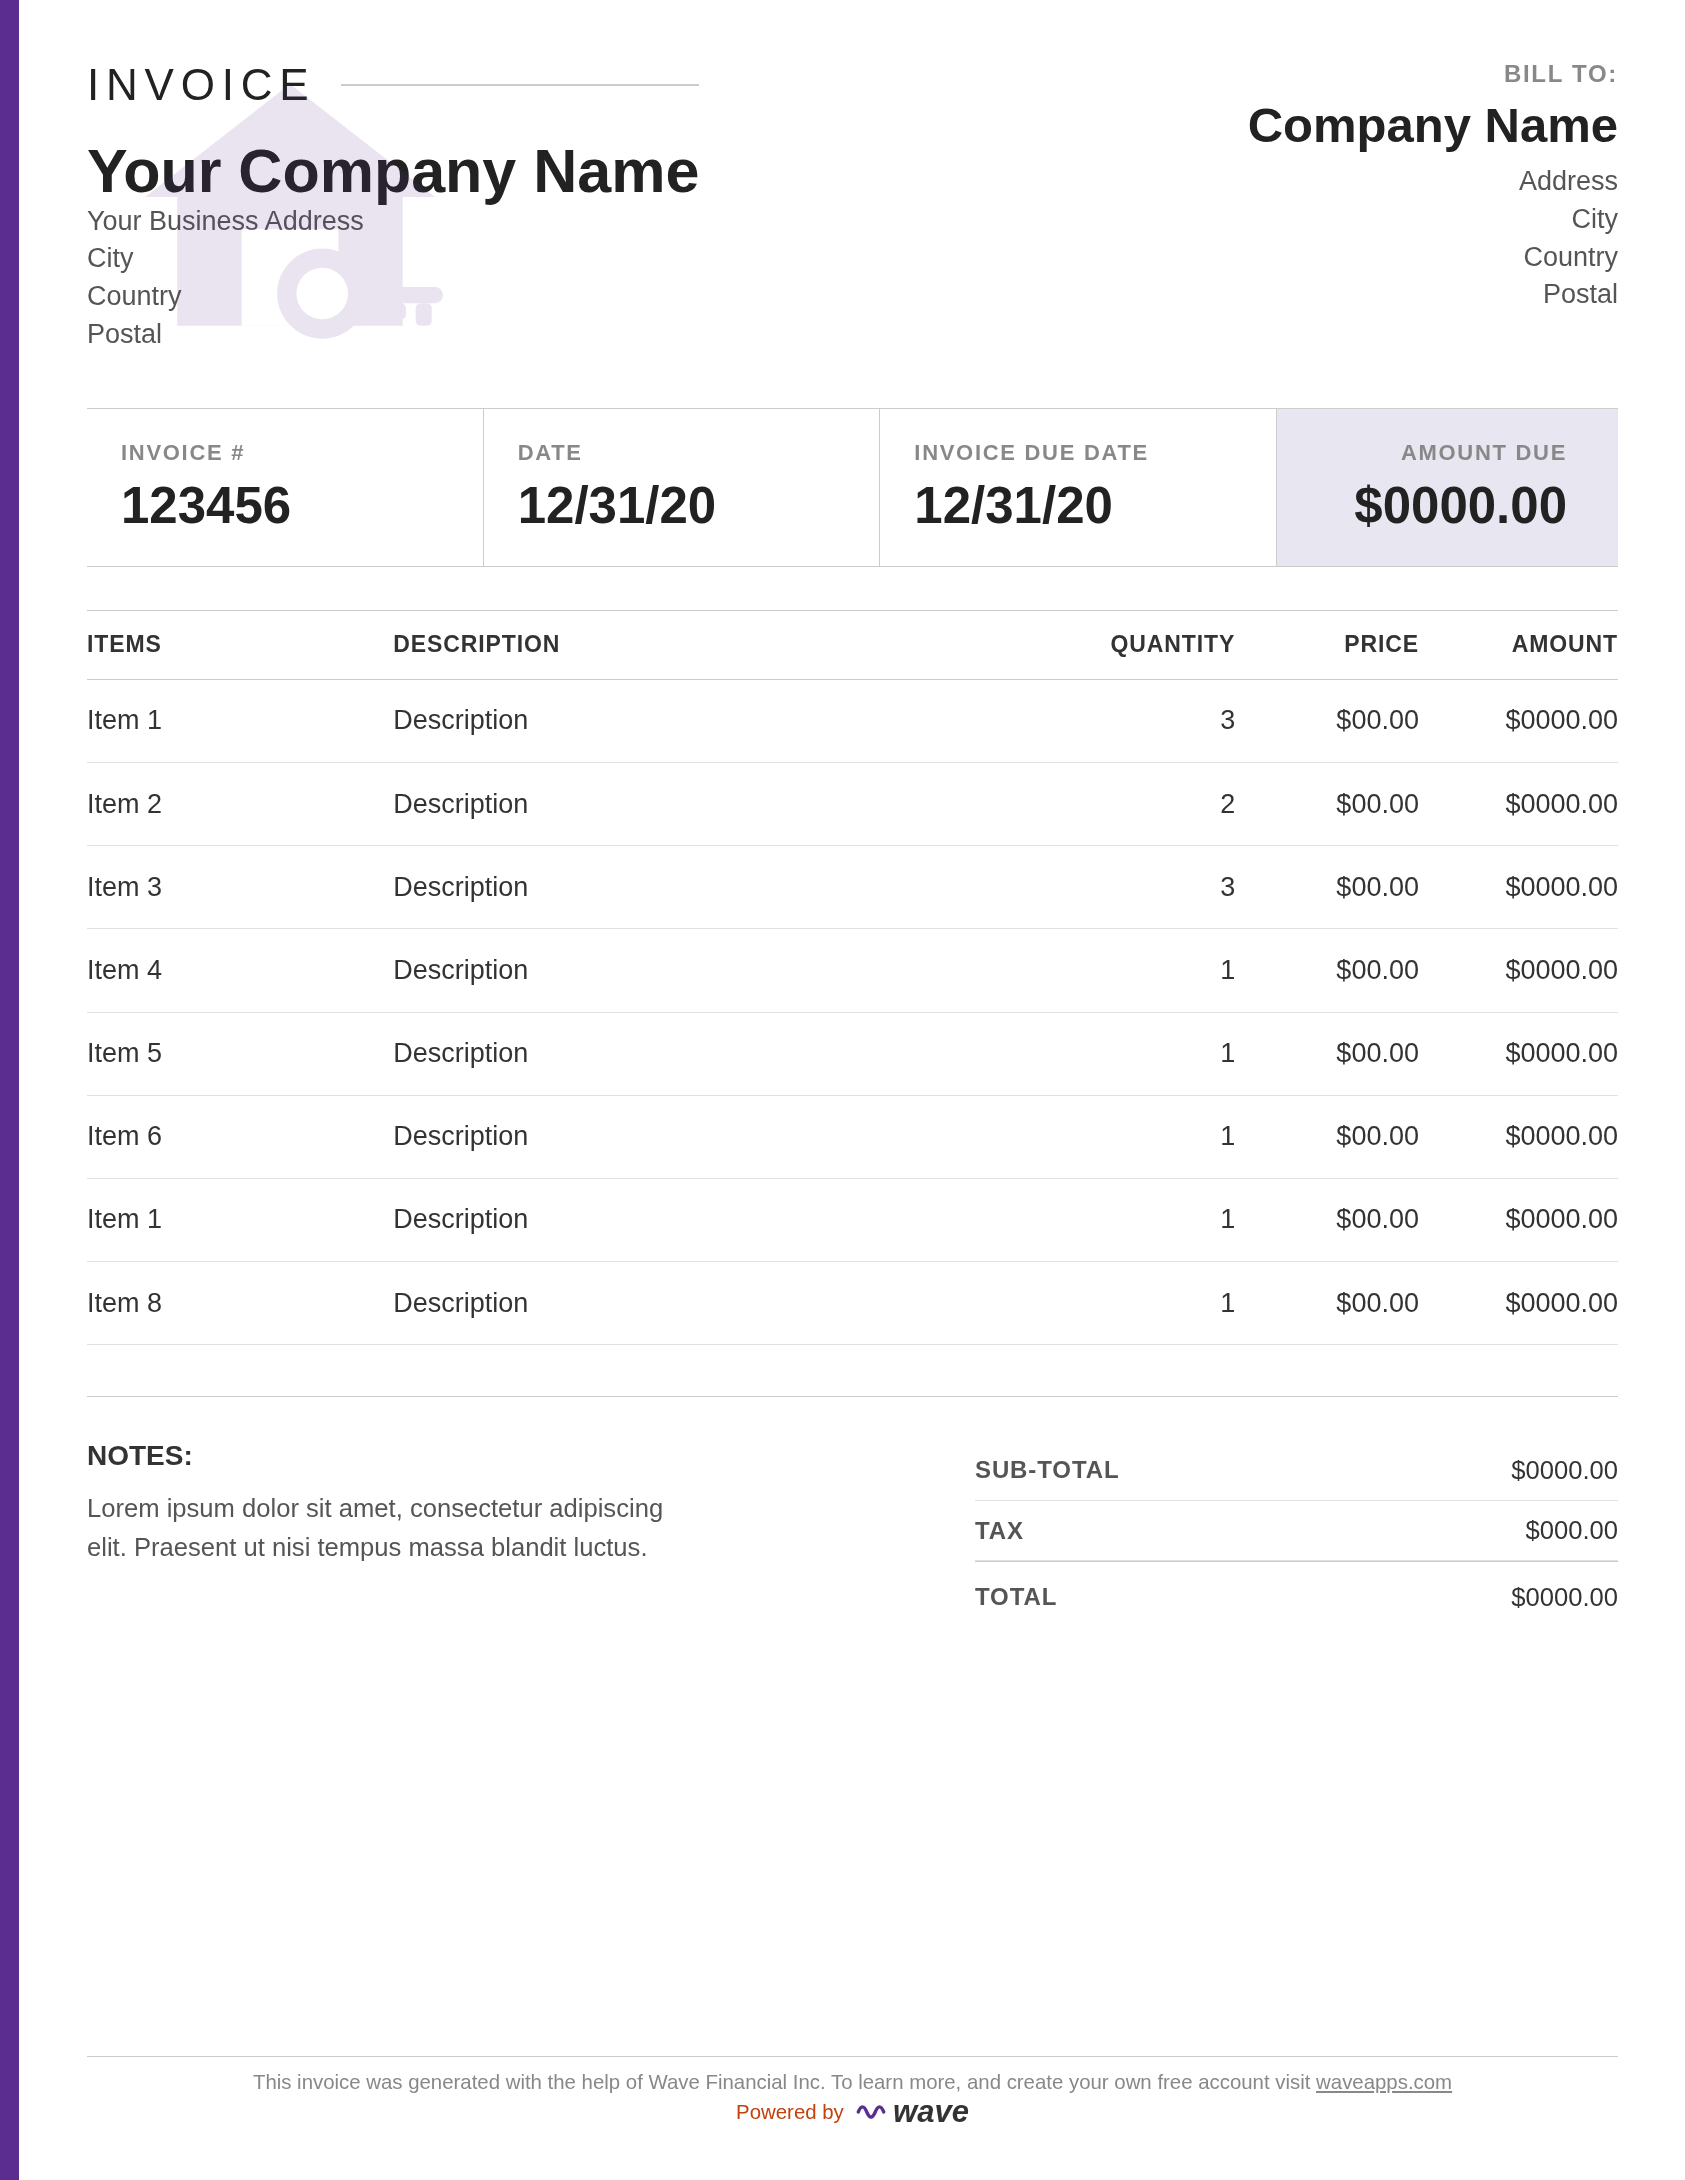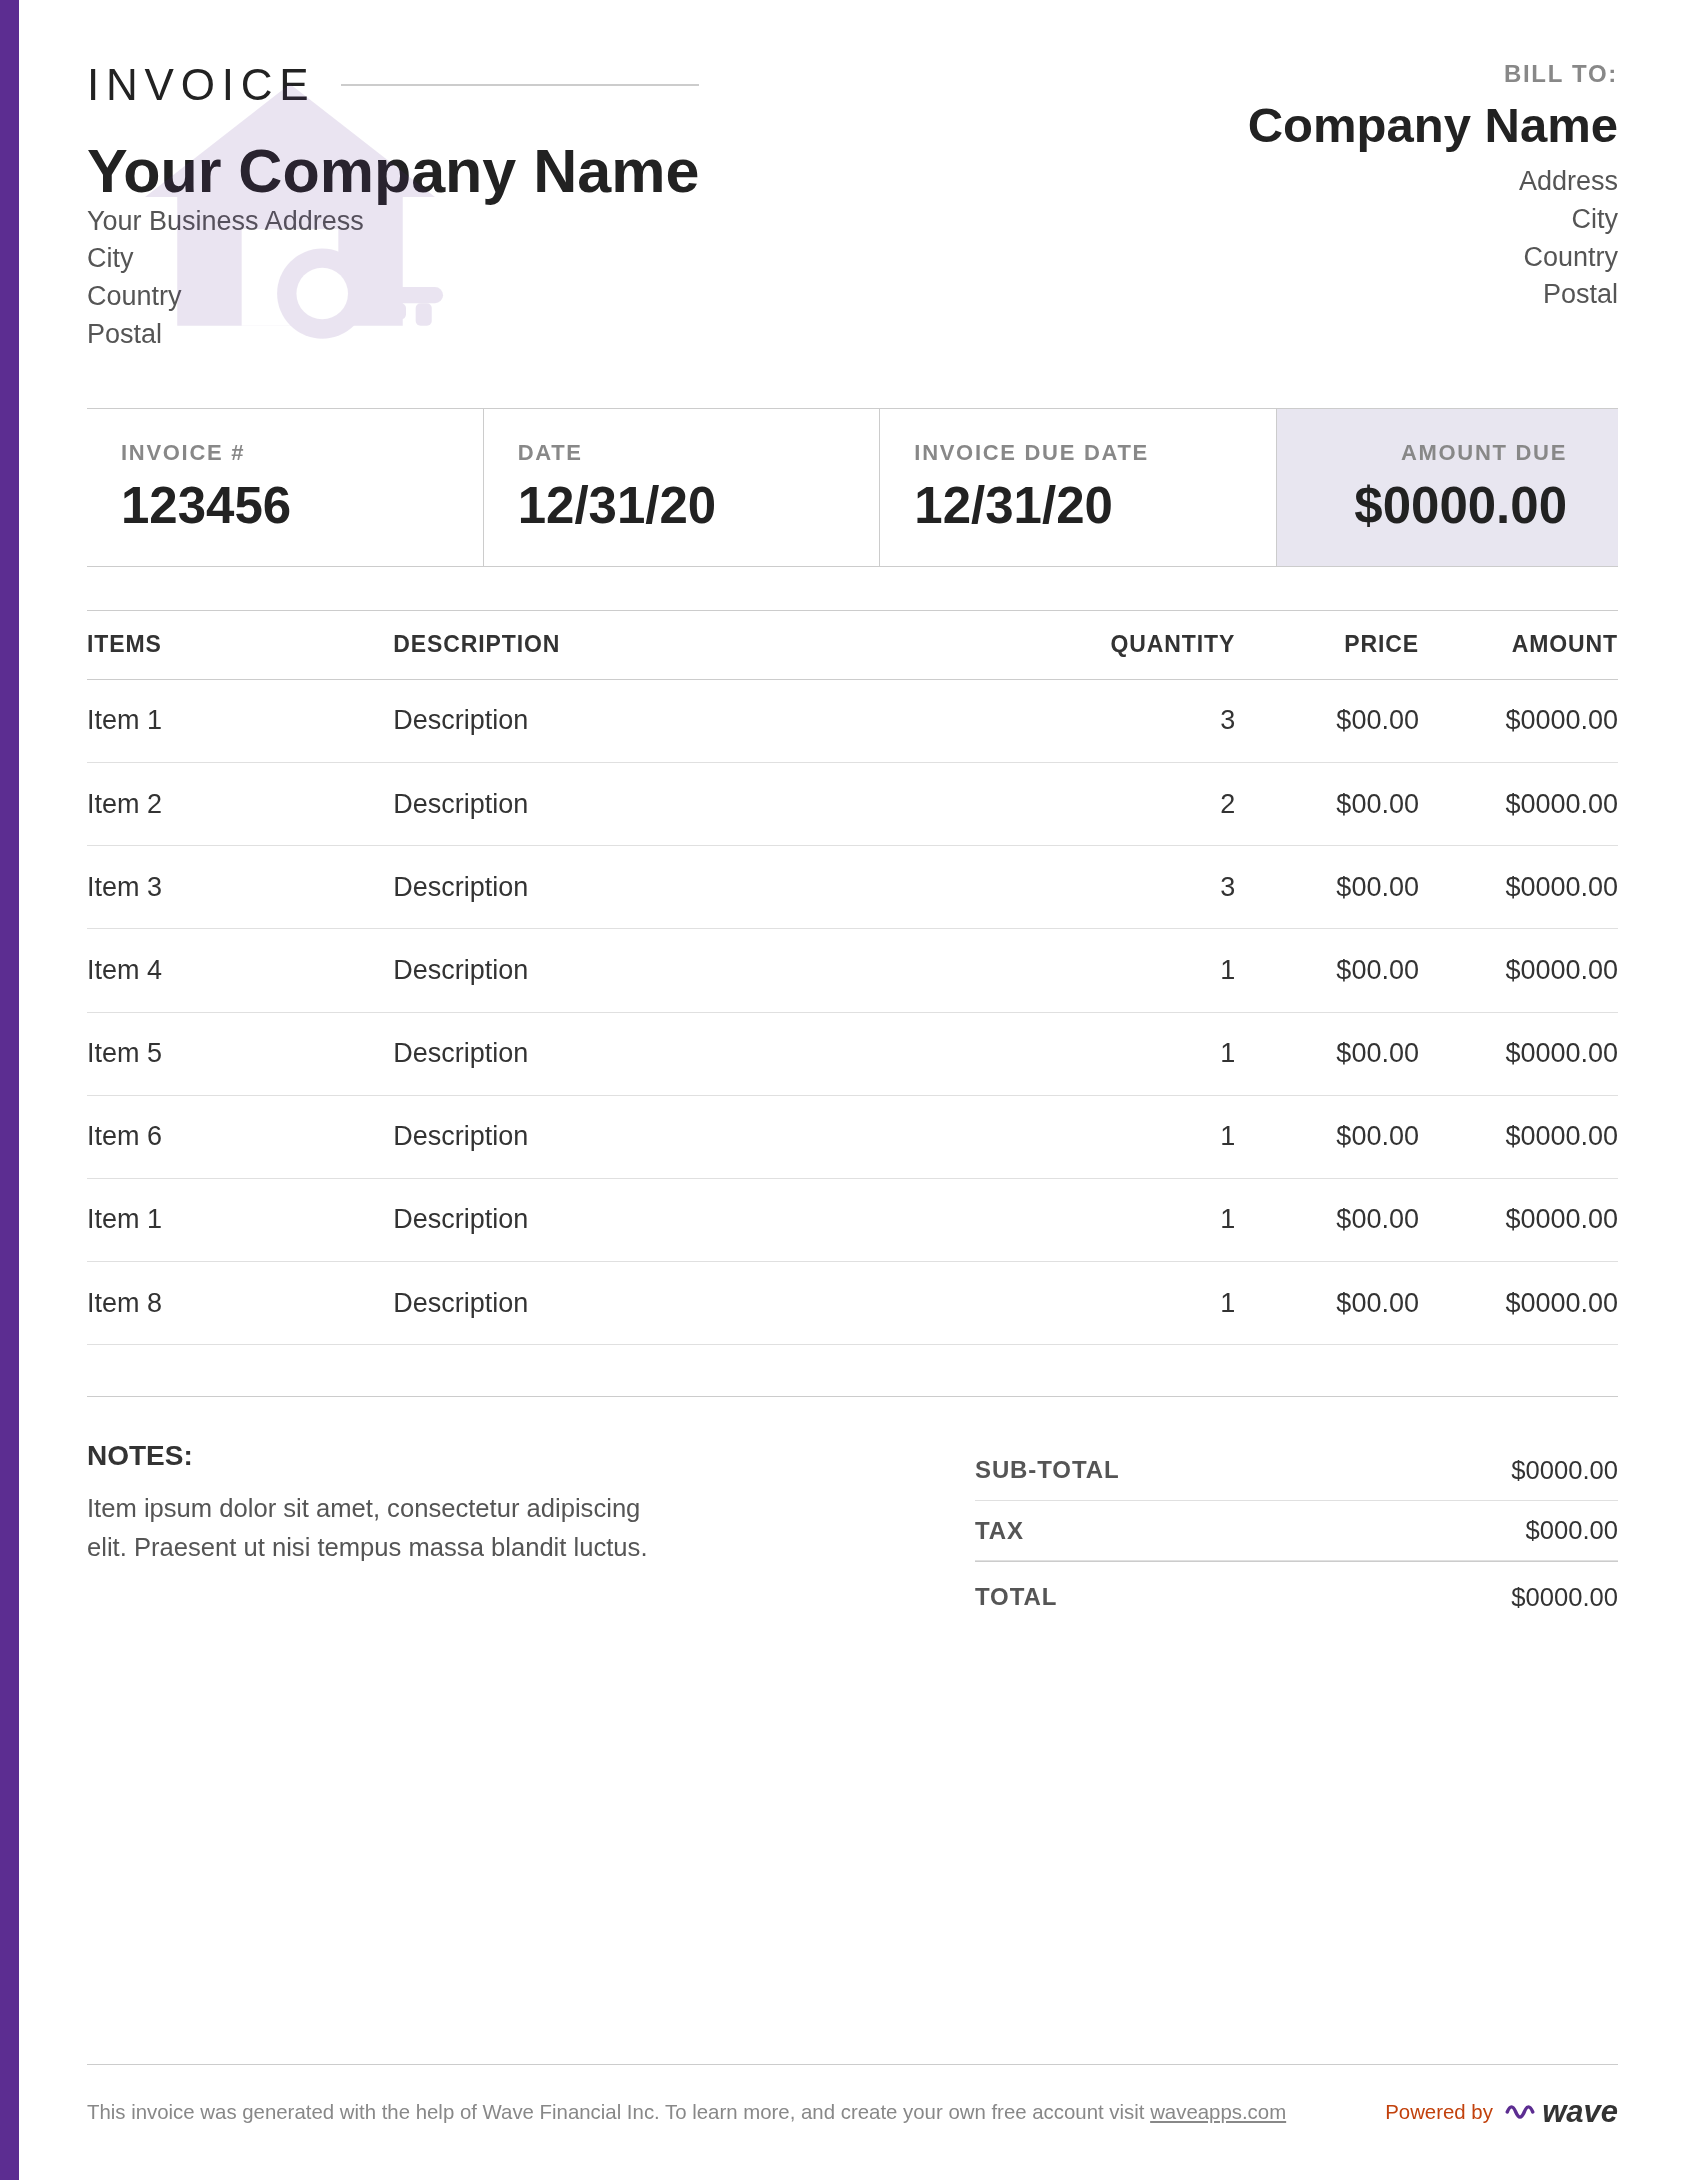--- a/index.html
+++ b/index.html
@@ -261,25 +261,26 @@
     }
 
     .totals-value {
       font-size: 25.6px;
       color: #333;
     }
 
     
     .page-footer {
       border-top: 0.9px solid #ccc;
-      padding-top: 29px;
+      padding-top: 14px;
       display: flex;
       justify-content: space-between;
       align-items: center;
       margin-top: auto;
+      flex-direction: column;
     }
 
     .footer-text {
       font-size: 20.4px;
       color: #888;
     }
 
     .footer-text a {
       color: #888;
       text-decoration: underline;
@@ -444,21 +445,21 @@
       <td class="col-qty right">1</td>
       <td class="col-price right">$00.00</td>
       <td class="col-amount right">$0000.00</td>
     </tr>
         </tbody>
     </table>
 
     <div class="footer-section">
       <div class="notes-section">
         <div class="notes-label">NOTES:</div>
-        <div class="notes-text">Item ipsum dolor sit amet, consectetur adipiscing elit. Praesent ut nisi tempus massa blandit luctus.</div>
+        <div class="notes-text">Lorem ipsum dolor sit amet, consectetur adipiscing elit. Praesent ut nisi tempus massa blandit luctus.</div>
       </div>
 
       <div class="totals-section">
         <div class="totals-row">
           <span class="totals-label">SUB-TOTAL</span>
           <span class="totals-value">$0000.00</span>
         </div>
         <div class="totals-row">
           <span class="totals-label">TAX</span>
           <span class="totals-value">$000.00</span>

